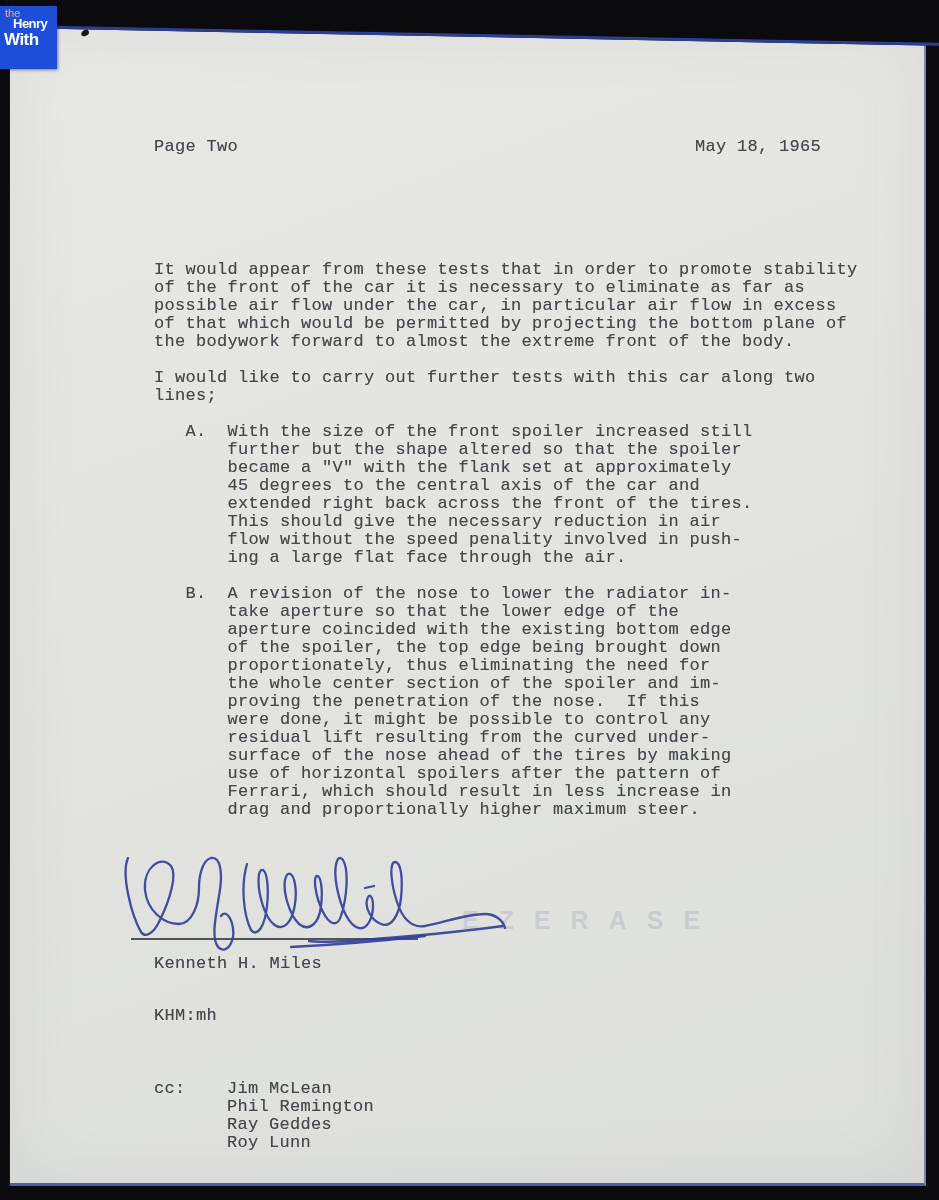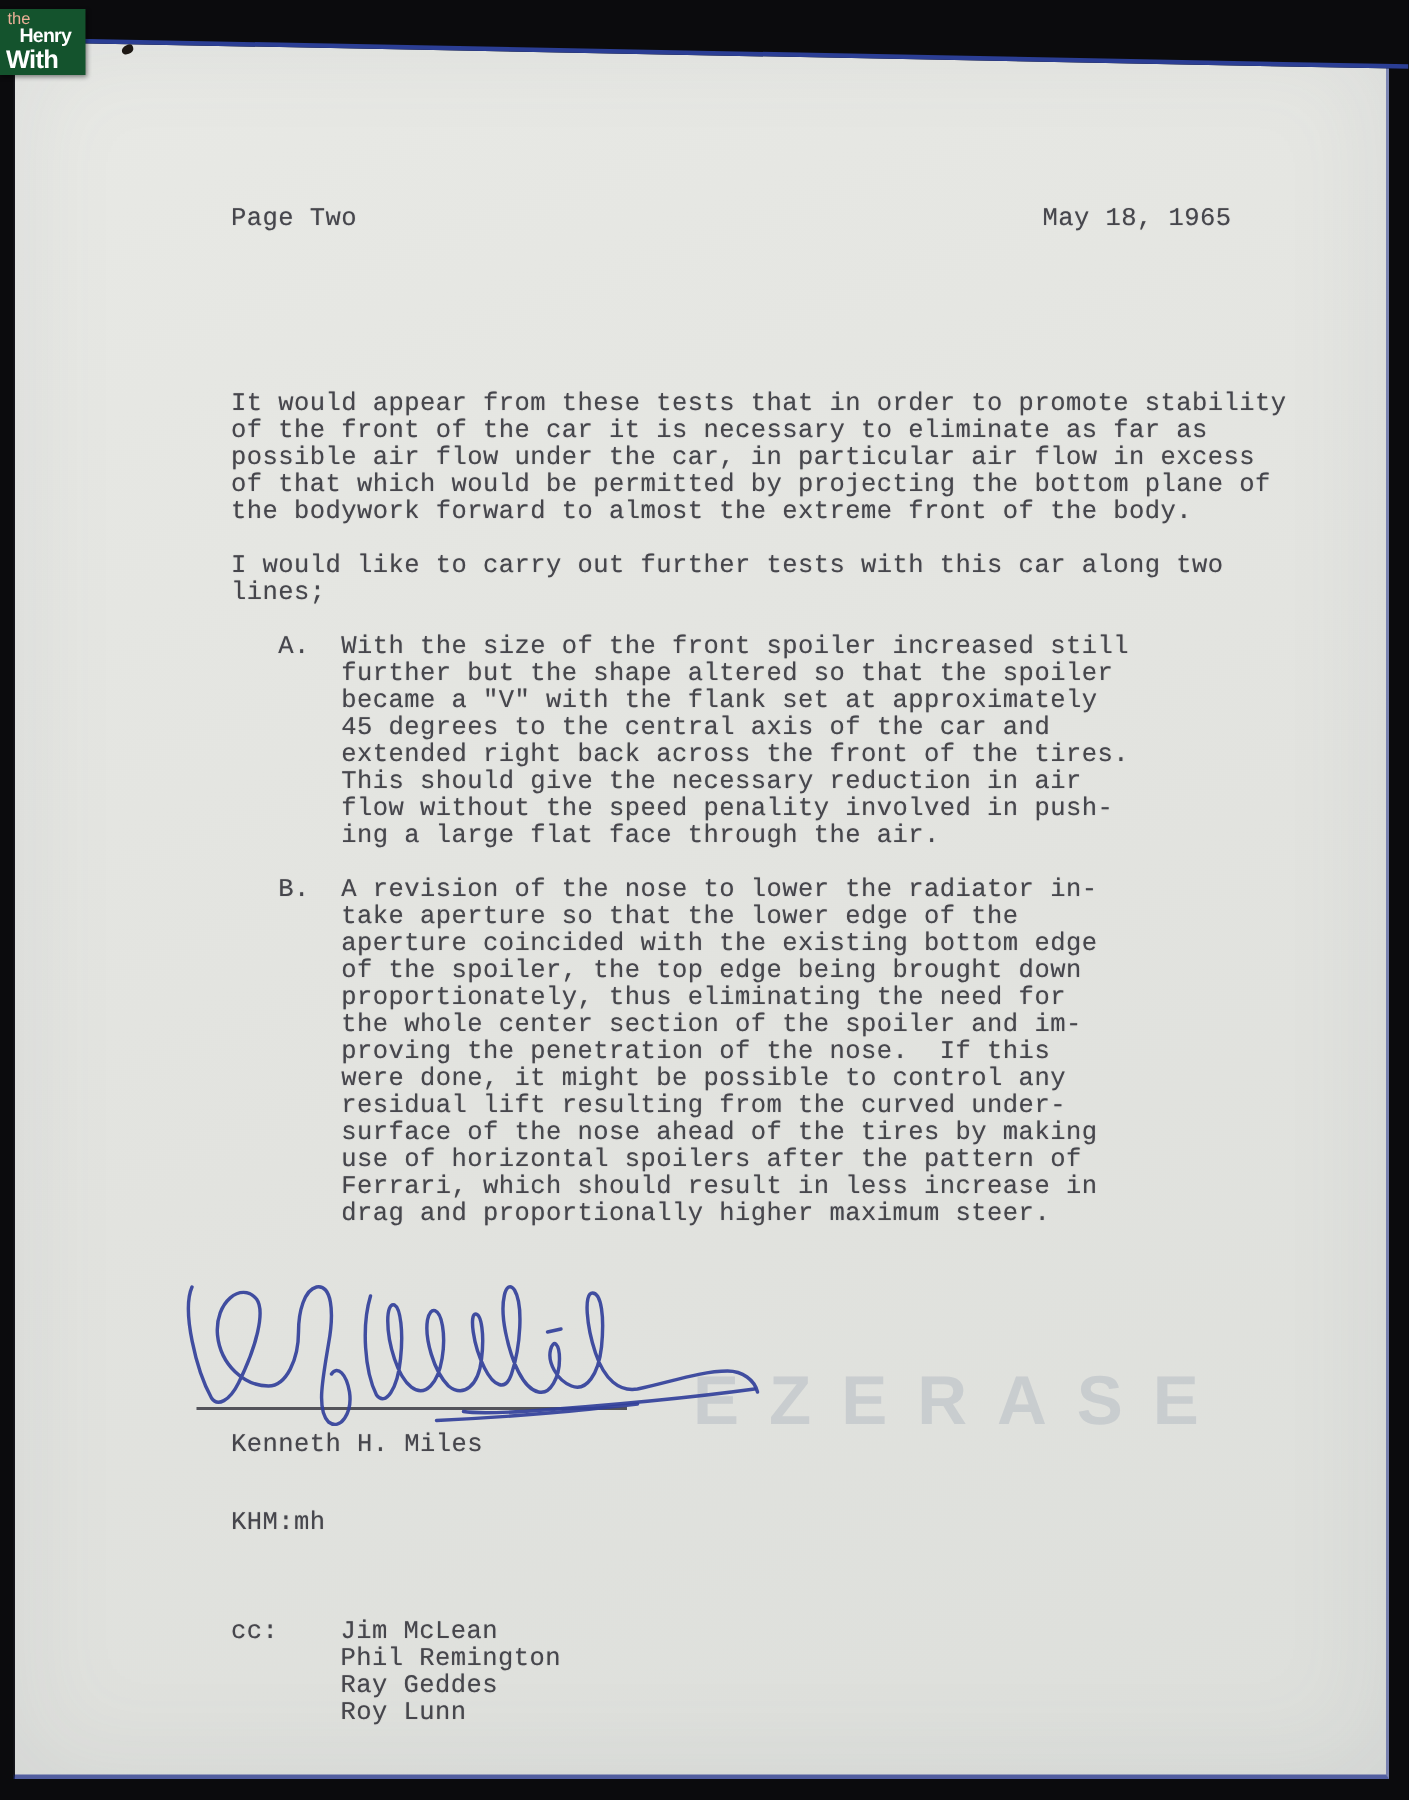--- a/index.html
+++ b/index.html
@@ -44,22 +44,22 @@
     width: 8px; height: 6px;
     background: #1d1814;
     border-radius: 70% 40% 60% 50%;
     transform: rotate(-18deg);
     z-index: 15;
   }
   
   .logo {
     position: absolute;
     left: 0; top: 6px;
-    width: 57px; height: 44px;
-    background: #14532d;
+    width: 57px; height: 63px;
+    background: #1d4ed8;
     z-index: 20;
     box-shadow: 1px 1px 3px rgba(0,0,0,0.45);
     font-family: "Liberation Sans", sans-serif;
   }
   .logo-the {
     position: absolute; left: 5px; top: 1px;
     font-size: 11px; line-height: 12px;
     color: #eab097;
   }
   .logo-henry {
@@ -116,21 +116,21 @@
   }
   
   .wm {
     position: absolute;
     font-family: "Liberation Sans", sans-serif;
     font-weight: bold;
     color: rgba(158,168,180,0.40);
     white-space: pre;
   }
   .wm1 { left: 468px; top: 836px; font-size: 27px; letter-spacing: 7px; }
-  .wm2 { left: 452px; top: 882px; font-size: 46px; letter-spacing: 20px; color: rgba(160,170,182,0.36); }
+  .wm2 { left: 452px; top: 882px; font-size: 25px; letter-spacing: 20px; color: rgba(160,170,182,0.36); }
   .wm3 { left: 478px; top: 948px; font-size: 21px; letter-spacing: 6px; }
 </style>
 </head>
 <body>
 
 <div class="scene">
 
   <div class="paper">
 
     <div class="wm wm2">EZERASE</div>

